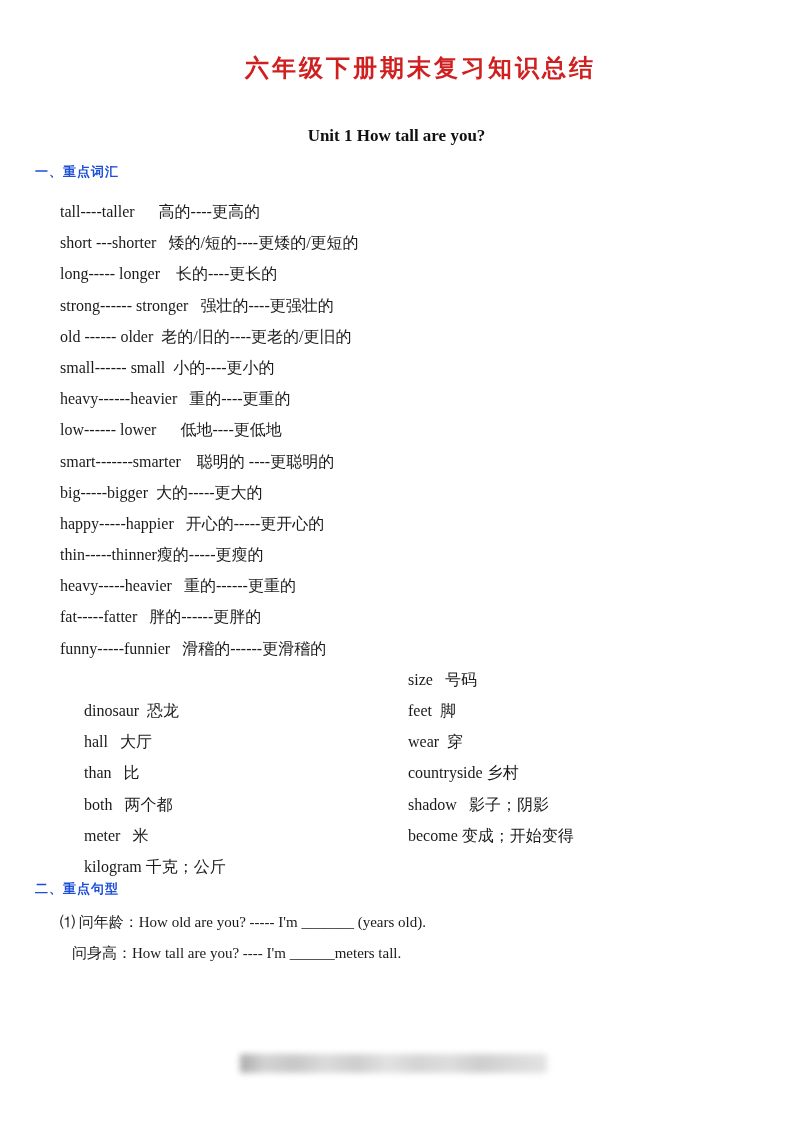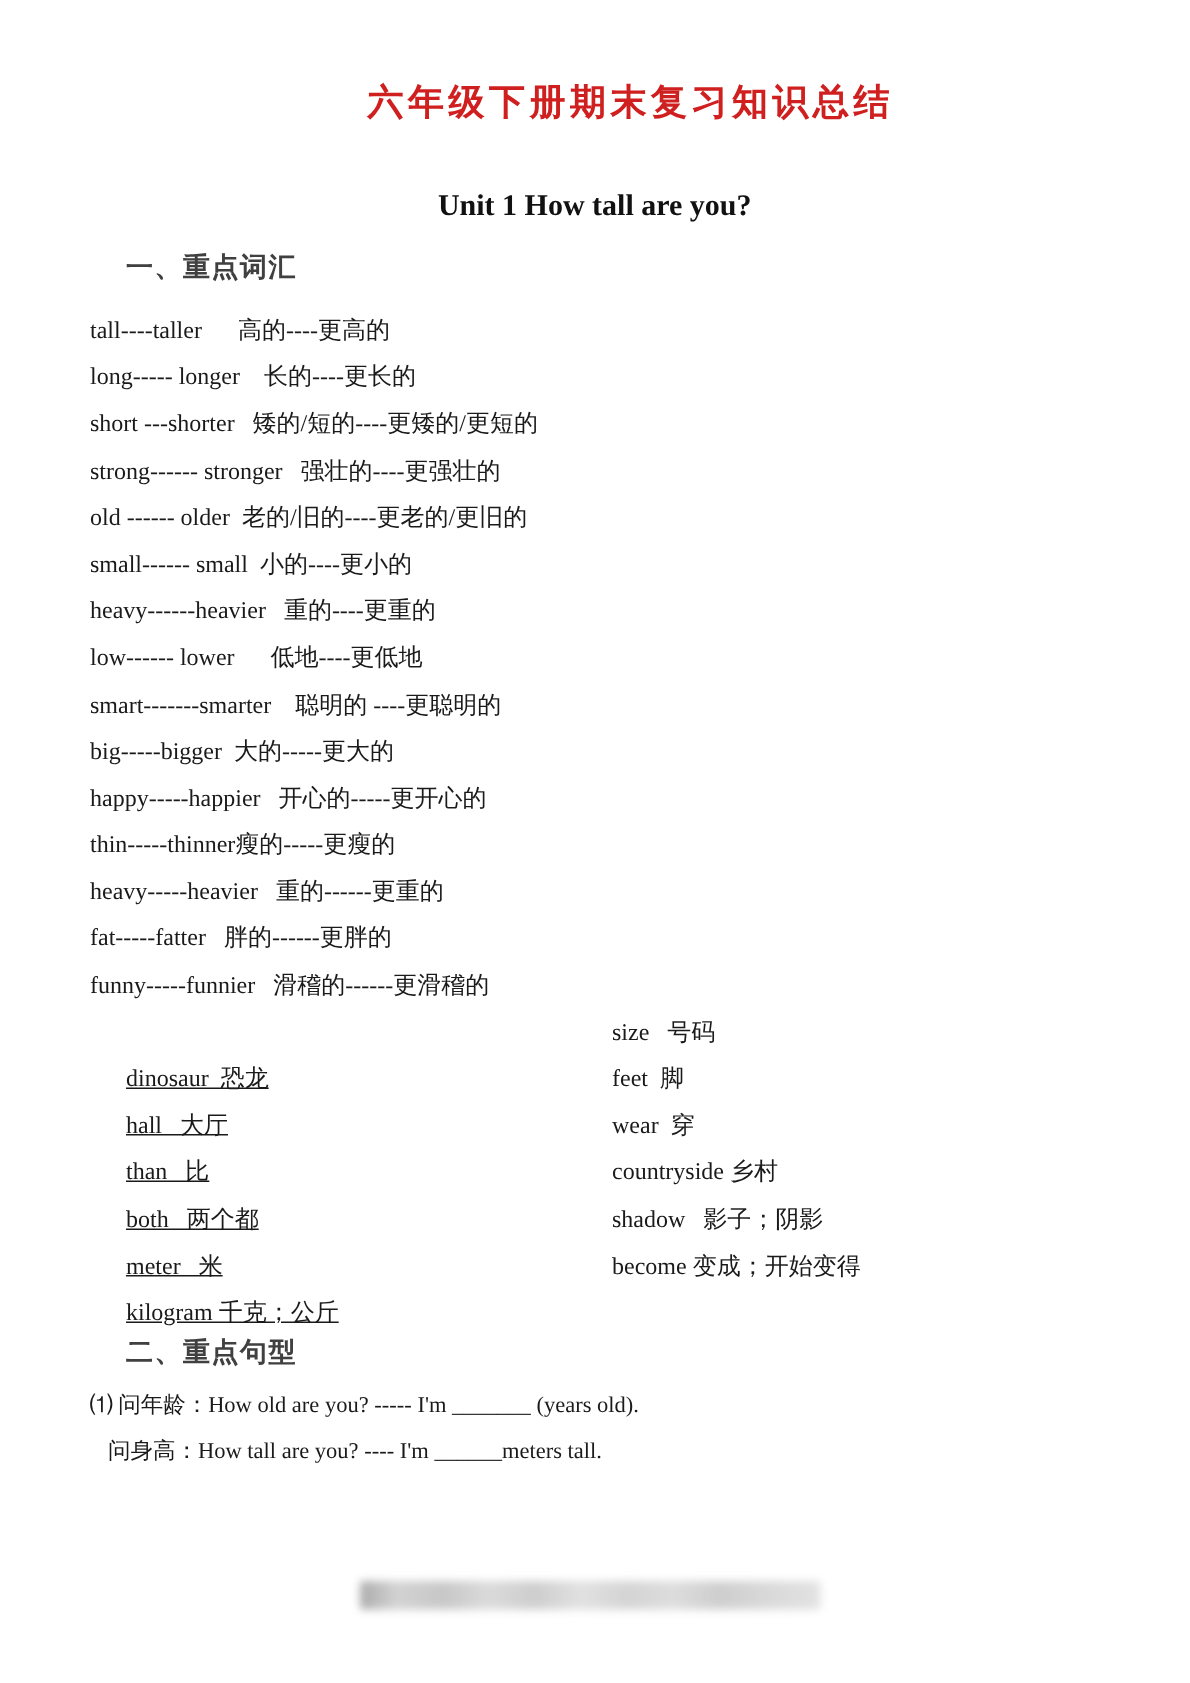--- a/index.html
+++ b/index.html
@@ -19,31 +19,31 @@
     font-size: 24px;
     font-weight: bold;
     letter-spacing: 3px;
     color: #d01f1f;
     font-family: "Liberation Serif", "DejaVu Serif", serif;
     padding-left: 48px;
   }
   .unit-heading {
     margin-top: 42px;
     text-align: center;
-    font-size: 20px;
+    font-size: 17px;
     font-weight: bold;
     color: #111111;
     font-family: "Liberation Serif", "DejaVu Serif", serif;
   }
   .section-heading {
-    margin-left: 84px;
+    margin-left: 35px;
     margin-top: 17px;
-    font-size: 18px;
+    font-size: 13px;
     font-weight: bold;
-    color: #404040;
+    color: #1d4ed8;
     font-family: "Liberation Sans", "DejaVu Sans", sans-serif;
     letter-spacing: 1px;
   }
   .vocab-list {
     margin-left: 60px;
     margin-top: 15px;
   }
   .vocab-line {
     height: 31.2px;
     line-height: 31.2px;
@@ -52,21 +52,21 @@
     color: #1a1a1a;
   }
   .pair-row {
     position: relative;
     height: 31.2px;
     line-height: 31.2px;
     font-size: 16px;
     white-space: pre;
     color: #1a1a1a;
   }
-  .pair-left { display: inline-block; text-decoration: underline; }
+  .pair-left { display: inline-block; }
   .pair-right {
     position: absolute;
     left: 348px; 
     top: 0;
     white-space: pre;
   }
   .patterns-heading { margin-top: 29px; }
   .pattern-list {
     margin-left: 60px;
     margin-top: 9px;
@@ -100,22 +100,22 @@
 <div class="page">
 
   <div class="doc-title">六年级下册期末复习知识总结</div>
 
   <div class="unit-heading">Unit 1 How tall are you?</div>
 
   <div class="section-heading">一、重点词汇</div>
 
   <div class="vocab-list">
     <div class="vocab-line">tall----taller      高的----更高的</div>
+    <div class="vocab-line">short ---shorter   矮的/短的----更矮的/更短的</div>
     <div class="vocab-line">long----- longer    长的----更长的</div>
-    <div class="vocab-line">short ---shorter   矮的/短的----更矮的/更短的</div>
     <div class="vocab-line">strong------ stronger   强壮的----更强壮的</div>
     <div class="vocab-line">old ------ older  老的/旧的----更老的/更旧的</div>
     <div class="vocab-line">small------ small  小的----更小的</div>
     <div class="vocab-line">heavy------heavier   重的----更重的</div>
     <div class="vocab-line">low------ lower      低地----更低地</div>
     <div class="vocab-line">smart-------smarter    聪明的 ----更聪明的</div>
     <div class="vocab-line">big-----bigger  大的-----更大的</div>
     <div class="vocab-line">happy-----happier   开心的-----更开心的</div>
     <div class="vocab-line">thin-----thinner瘦的-----更瘦的</div>
     <div class="vocab-line">heavy-----heavier   重的------更重的</div>

